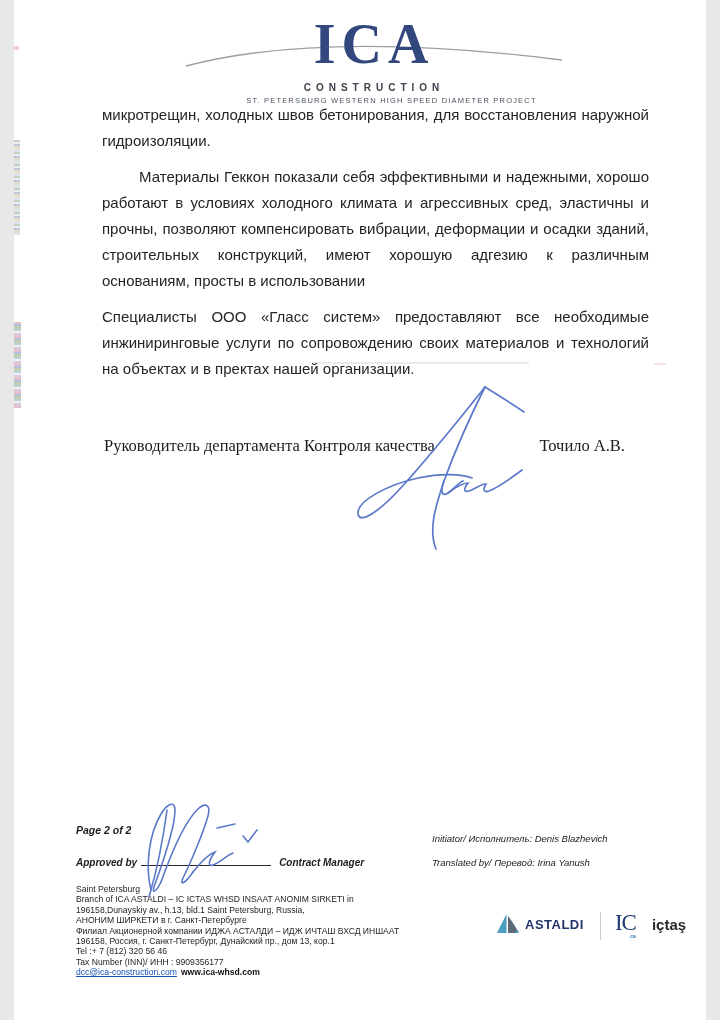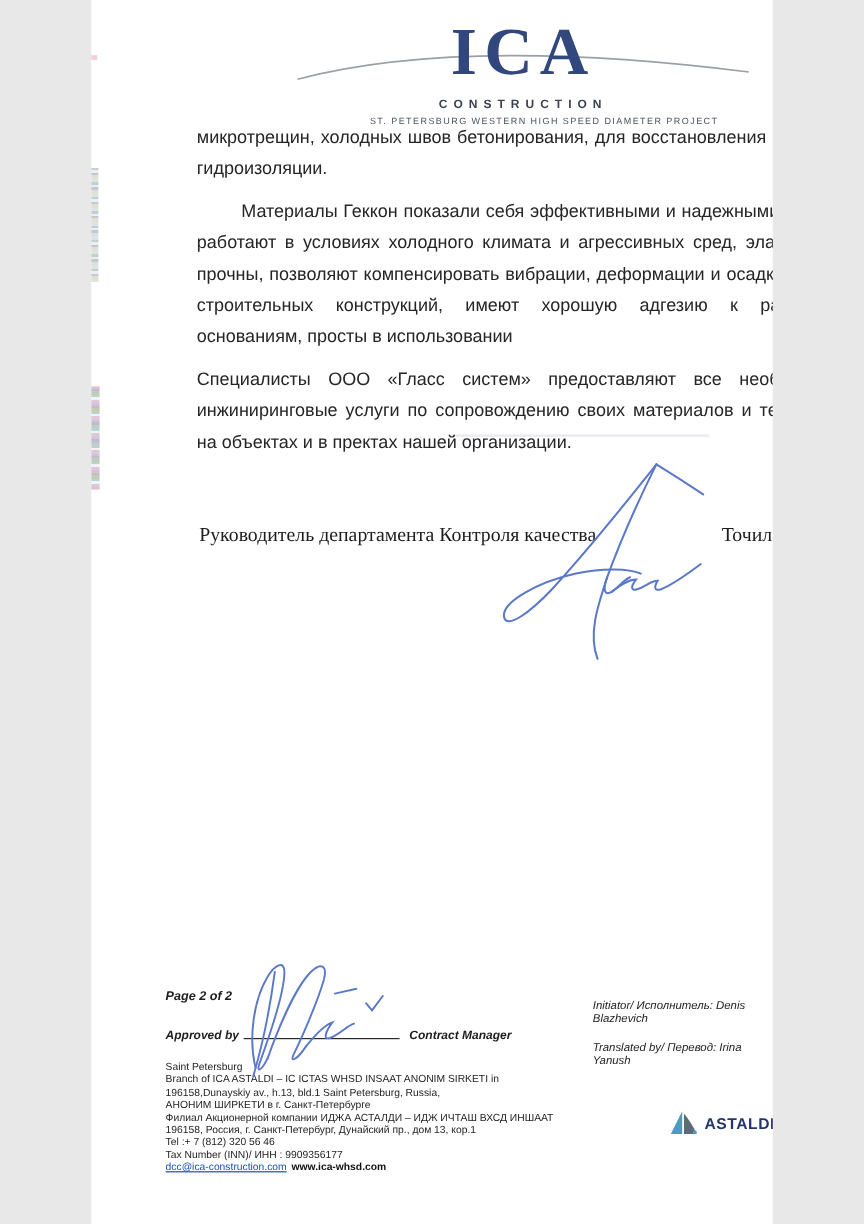--- a/index.html
+++ b/index.html
@@ -1,17 +1,17 @@
 <!DOCTYPE html>
 <html><head>
 <meta charset="utf-8">
 <style>
   html,body{margin:0;padding:0;background:#e8e8e8;}
   .page{
-    position:relative;width:568px;height:1020px;background:#ffffff;
+    position:relative;width:692px;height:1020px;background:#ffffff;
     overflow:hidden;font-family:"Liberation Sans",sans-serif;color:#262626;
     margin:0 auto;
   }
   
   .noise{position:absolute;left:0;pointer-events:none;}
   .noise-1{top:46px;width:5px;height:4px;background:rgba(228,150,170,.45);}
   .noise-2{
     top:140px;width:6px;height:95px;
     background:repeating-linear-gradient(180deg,
       rgba(120,150,130,.45) 0 2px, rgba(205,212,222,.40) 2px 4px,
@@ -76,21 +76,21 @@
   .right-meta{position:absolute;left:418px;top:833px;font-size:9.5px;font-style:italic;color:#222;}
   .right-meta .meta-line{margin-bottom:13px;}
   .company-block{
     position:absolute;left:62px;top:884px;font-size:8.6px;line-height:10.4px;color:#1e1e1e;
   }
   .email-link{color:#1553b5;text-decoration:underline;cursor:pointer;}
   .website{font-weight:700;color:#111;margin-left:4px;}
 
   
   .logos-row{
-    position:absolute;left:482px;top:912px;display:flex;align-items:flex-end;height:36px;
+    position:absolute;left:482px;top:912px;display:flex;align-items:flex-start;height:36px;
   }
   .astaldi{display:flex;align-items:center;}
   .astaldi-text{
     margin-left:5px;font-size:13px;font-weight:700;color:#24356b;letter-spacing:.5px;
   }
   .logo-divider{width:1px;height:28px;background:#c7cbd1;margin:0 14px 0 16px;}
   .ictas{position:relative;display:flex;align-items:baseline;}
   .ictas-ic{
     font-family:"Liberation Serif",serif;font-size:23px;color:#1f3a70;
     letter-spacing:-1px;line-height:22px;

